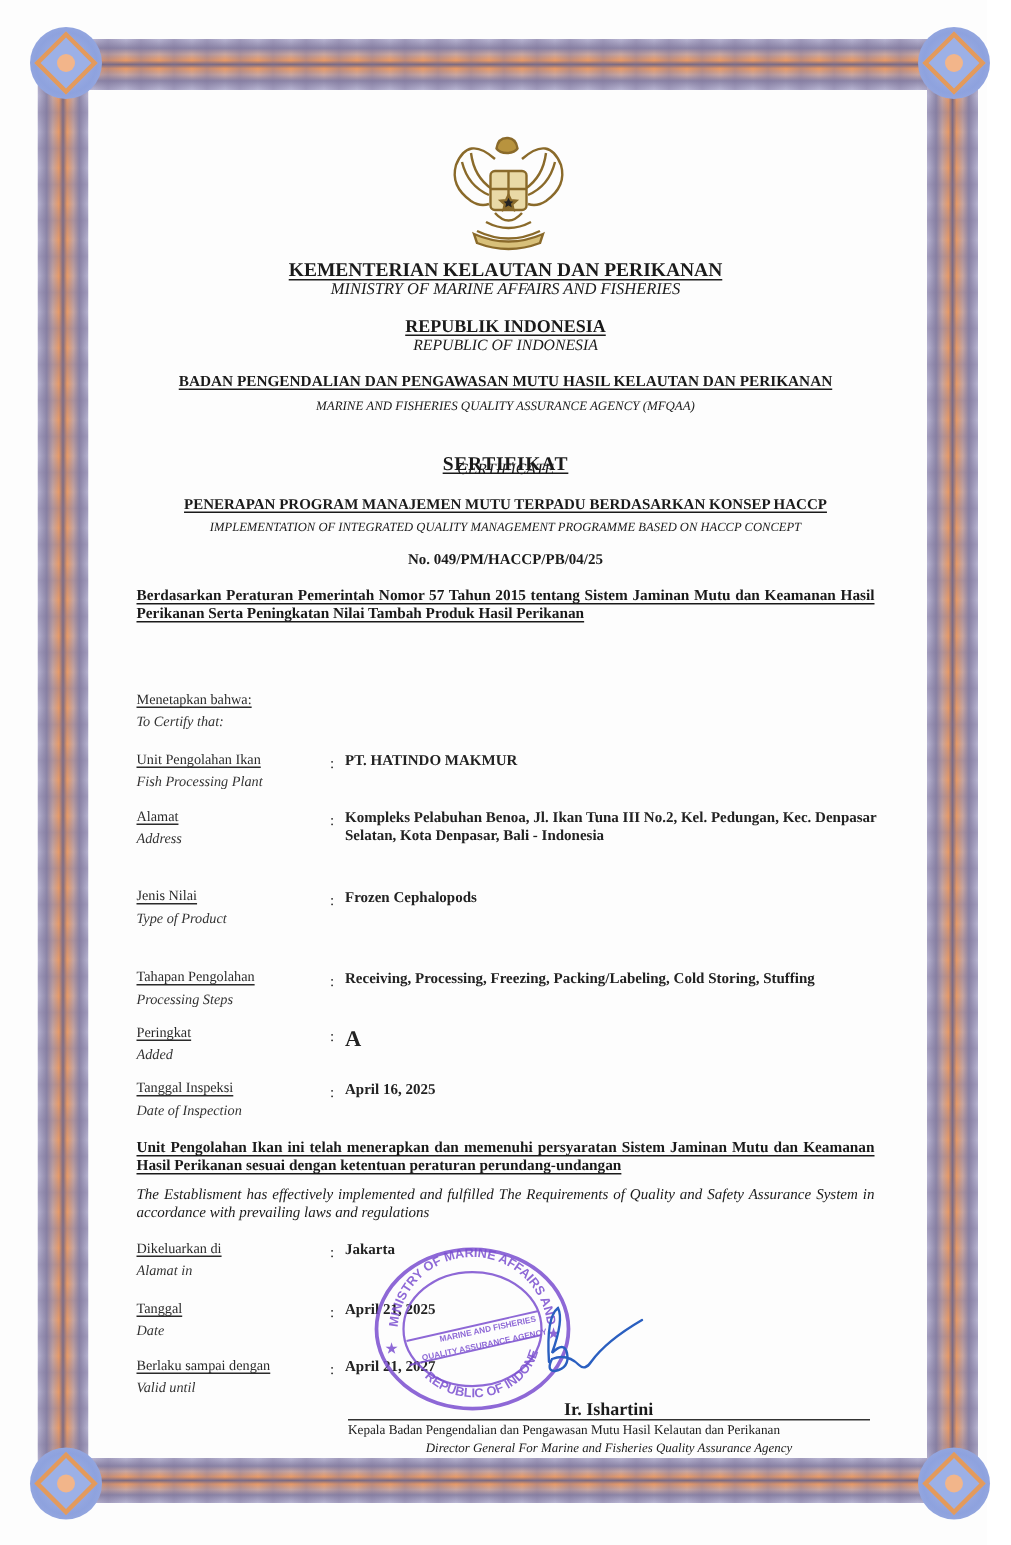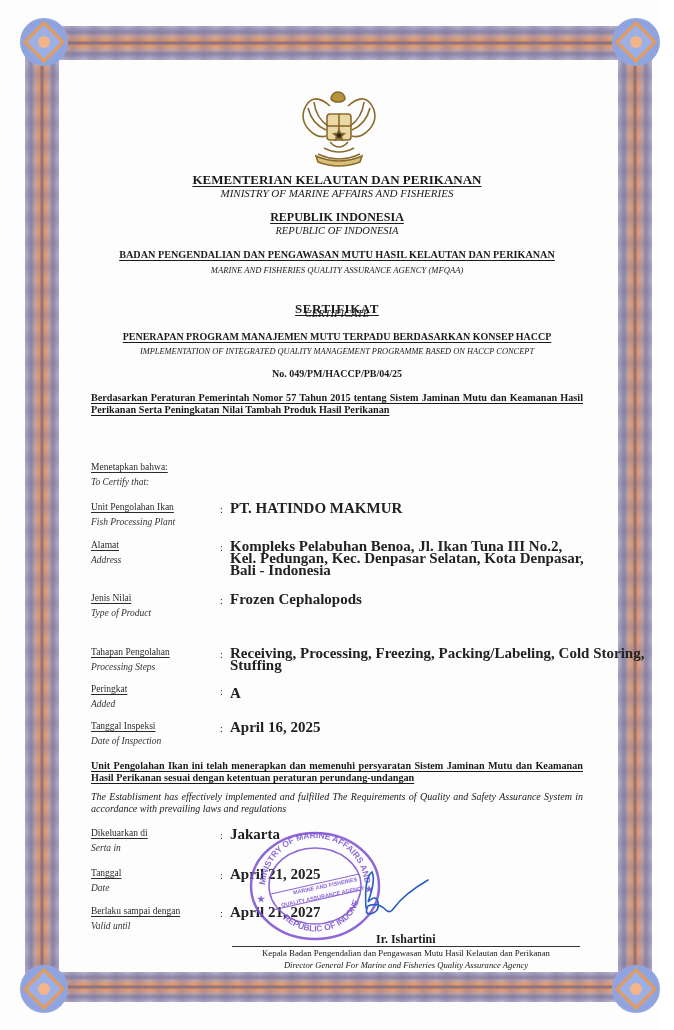--- a/index.html
+++ b/index.html
@@ -23,21 +23,21 @@
   .b{font-weight:bold;}
   .i{font-style:italic;}
   .u{text-decoration:underline;text-underline-offset:2px;}
 
   .emblem{position:absolute;left:294px;top:86px;width:90px;height:82px;}
 
   .lbl{position:absolute;left:91px;font-size:9.5px;}
   .lbl .id{font-weight:normal;text-decoration:underline;text-underline-offset:2px;color:#2a2a2a;}
   .lbl .en{font-style:italic;margin-top:5px;color:#333;}
   .colon{position:absolute;left:220px;font-size:10px;}
-  .val{position:absolute;left:230px;font-size:15px;font-weight:bold;color:#222;line-height:12px;}
+  .val{position:absolute;left:230px;font-size:10px;font-weight:bold;color:#222;line-height:12px;}
 
   .para{position:absolute;left:91px;width:492px;font-size:10.2px;line-height:12px;text-align:justify;}
   .stamp{position:absolute;left:247px;top:830px;width:136px;height:112px;}
   .sig{position:absolute;left:352px;top:868px;width:80px;height:60px;}
 </style>
 </head>
 <body>
 
 <div class="page">
 
@@ -142,21 +142,21 @@
     <div class="en">Date of Inspection</div>
   </div>
   <div class="colon" style="top:723px;">:</div>
   <div class="val" style="top:721px;">April 16, 2025</div>
 
   <div class="para b u" style="top:760px;">Unit Pengolahan Ikan ini telah menerapkan dan memenuhi persyaratan Sistem Jaminan Mutu dan Keamanan Hasil Perikanan sesuai dengan ketentuan peraturan perundang-undangan</div>
   <div class="para i" style="top:791px;font-size:10px;">The Establisment has effectively implemented and fulfilled The Requirements of Quality and Safety Assurance System in accordance with prevailing laws and regulations</div>
 
   <div class="lbl" style="top:828px;">
     <div class="id">Dikeluarkan di</div>
-    <div class="en">Serta in</div>
+    <div class="en">Alamat in</div>
   </div>
   <div class="colon" style="top:830px;">:</div>
   <div class="val" style="top:828px;">Jakarta</div>
 
   <div class="lbl" style="top:868px;">
     <div class="id">Tanggal</div>
     <div class="en">Date</div>
   </div>
   <div class="colon" style="top:870px;">:</div>
   <div class="val" style="top:868px;">April 21, 2025</div>
@@ -187,16 +187,16 @@
       <text x="118" y="62" font-size="9">★</text>
     </g>
   </svg>
 
   <svg class="sig" viewBox="0 0 80 60">
     <path d="M14 40 q-2 -30 6 -36 q4 8 -4 30 q8 -8 10 0 q2 10 -8 12 q-6 0 -2 -8 q10 -4 18 4 q4 4 8 -2 q10 -14 34 -28" fill="none" stroke="#2a5fc0" stroke-width="1.6" stroke-linecap="round"></path>
   </svg>
 
   <div class="abs b" style="left:376px;top:932px;font-size:12px;">Ir. Ishartini</div>
   <div class="abs" style="left:232px;top:946px;width:348px;height:1px;background:#333;"></div>
-  <div class="abs" style="left:232px;top:948px;width:348px;text-align:center;font-size:8.8px;">Kepala Badan Pengendalian dan Pengawasan Mutu Hasil Kelautan dan Perikanan</div>
+  <div class="abs" style="left:232px;top:948px;width:348px;font-size:8.8px;">Kepala Badan Pengendalian dan Pengawasan Mutu Hasil Kelautan dan Perikanan</div>
   <div class="abs i" style="left:232px;top:960px;width:348px;text-align:center;font-size:8.6px;">Director General For Marine and Fisheries Quality Assurance Agency</div>
 
 </div>
 
 </body></html>

